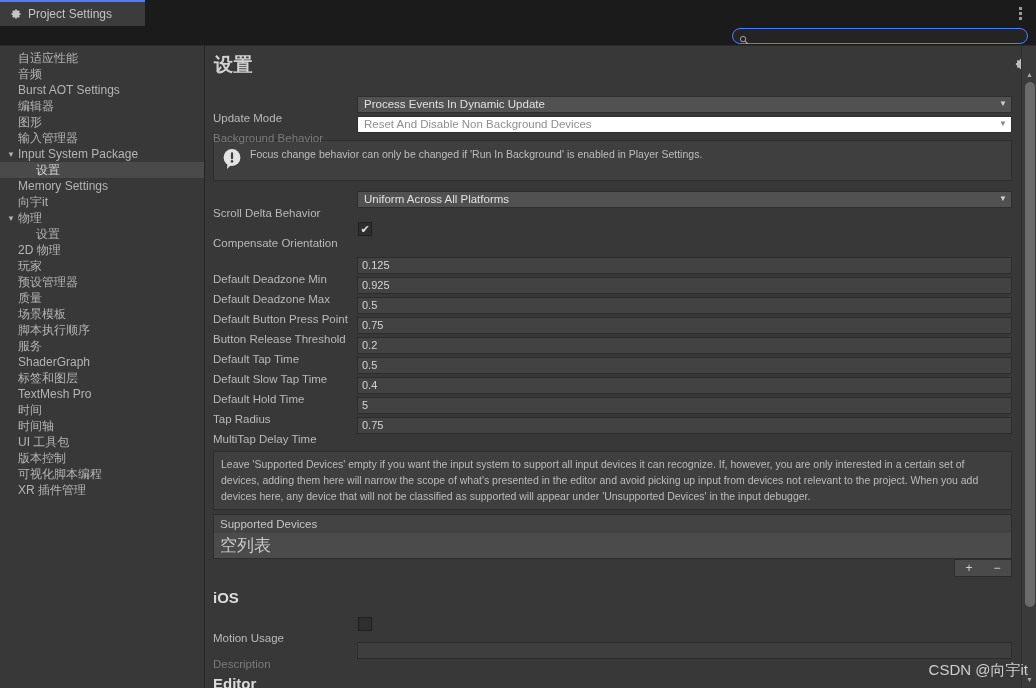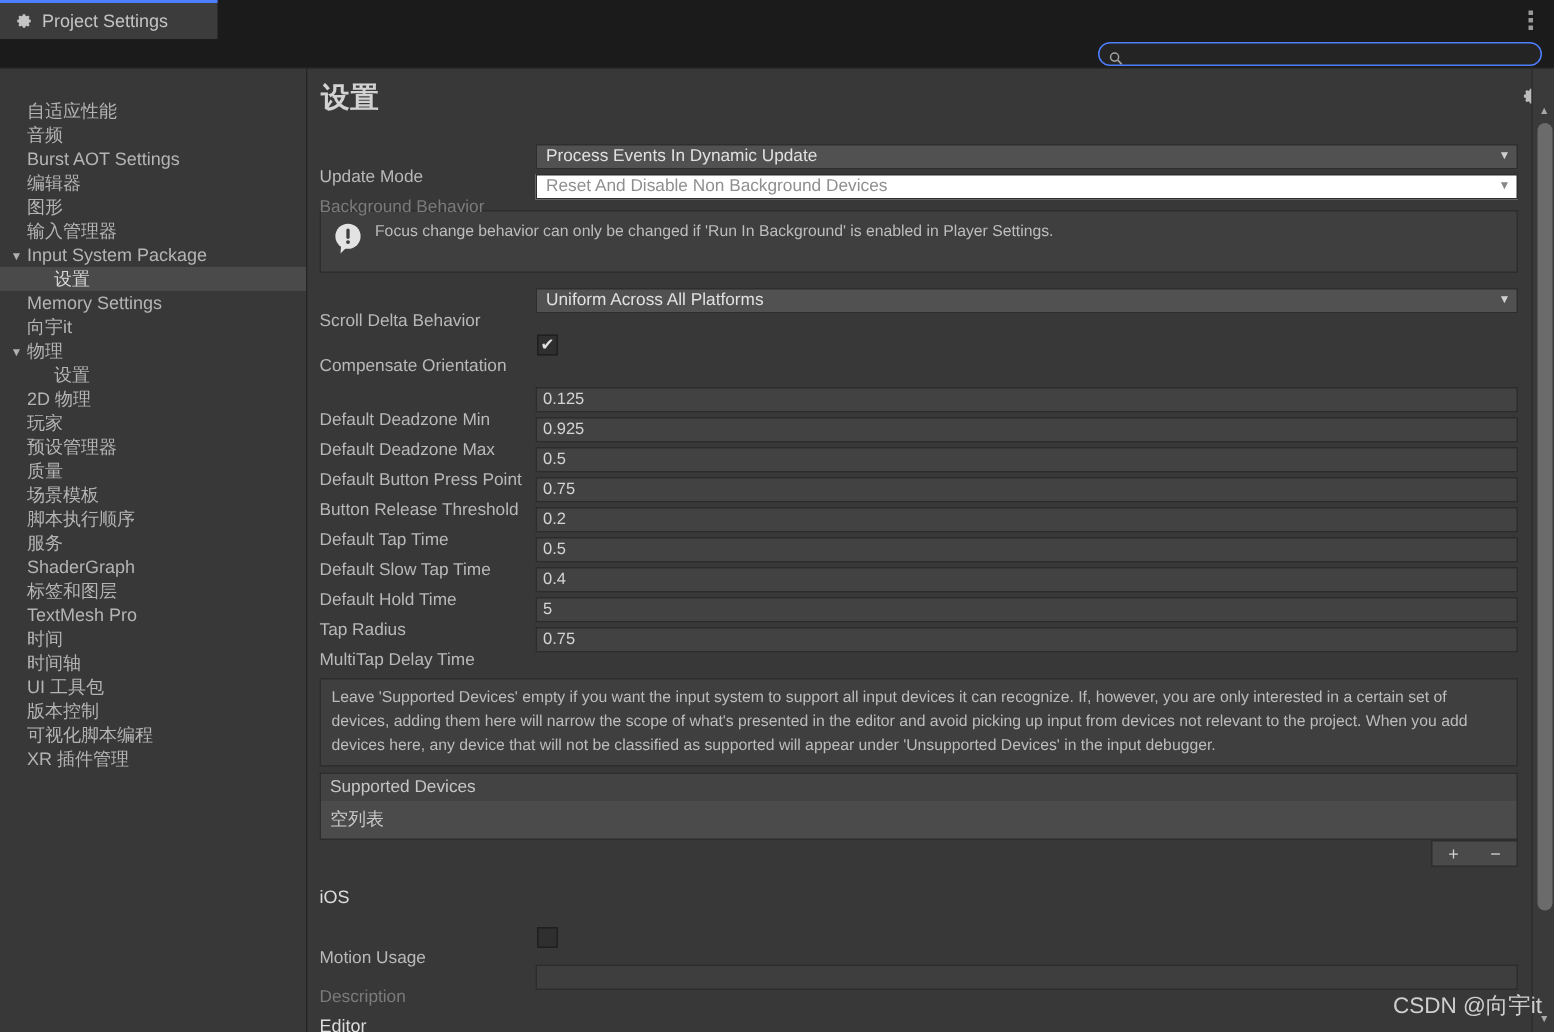--- a/index.html
+++ b/index.html
@@ -50,21 +50,21 @@
     color: #c8c8c8; font-size: 11px; width: 260px; margin-left: 4px;
     font-family: "Liberation Sans", sans-serif;
   }
 
   
   .sidebar {
     position: absolute; left: 0; top: 46px; width: 205px; height: 642px;
     background: #383838; overflow: hidden;
     border-right: 1px solid #242424;
   }
-  .tree { padding-top: 20px; }
+  .tree { padding-top: 4px; }
   .tree-item {
     height: 16px; display: flex; align-items: center;
     font-size: 12px; color: #b4b4b4; white-space: nowrap;
     padding-left: 4px; cursor: default;
   }
   .tree-item.sel { background: #4a4a4a; color: #d6d6d6; }
   .tree-item .caret {
     width: 14px; text-align: center; font-size: 8px; color: #b0b0b0;
     flex: 0 0 14px;
   }
@@ -139,35 +139,35 @@
   .list-header {
     margin: 0 9px 0 8px; height: 19px; background: #434343;
     border: 1px solid #2d2d2d; border-bottom: none;
     display: flex; align-items: center; padding-left: 6px;
     font-size: 11.5px; color: #c6c6c6;
   }
   .list-body {
     margin: 0 9px 0 8px; height: 26px; background: #4b4b4b;
     border: 1px solid #2d2d2d; border-top: none;
     display: flex; align-items: center; padding-left: 6px;
-    font-size: 12px; color: #c9c9c9;
+    font-size: 17px; color: #c9c9c9;
   }
   .list-footer {
     margin: 0 9px 0 8px; height: 19px; position: relative;
   }
   .list-btns {
     position: absolute; right: 0; top: 0; width: 58px; height: 18px;
     background: #4a4a4a; border: 1px solid #2d2d2d;
     display: flex; align-items: center; justify-content: space-around;
     font-size: 12px; color: #d0d0d0;
   }
   .list-btns span { line-height: 1; cursor: default; }
 
   .section-head {
-    font-size: 12px; color: #dcdcdc; font-weight: normal;
+    font-size: 15px; color: #dcdcdc; font-weight: bold;
     padding-left: 8px; height: 18px; display: flex; align-items: center;
   }
 
   .spacer4 { height: 4px; } .spacer6 { height: 6px; }
   .spacer8 { height: 8px; } .spacer10 { height: 10px; }
   .spacer14 { height: 14px; } .spacer16 { height: 16px; }
 
   
   .vscroll {
     position: absolute; right: 0; top: 46px; width: 15px; height: 642px;

